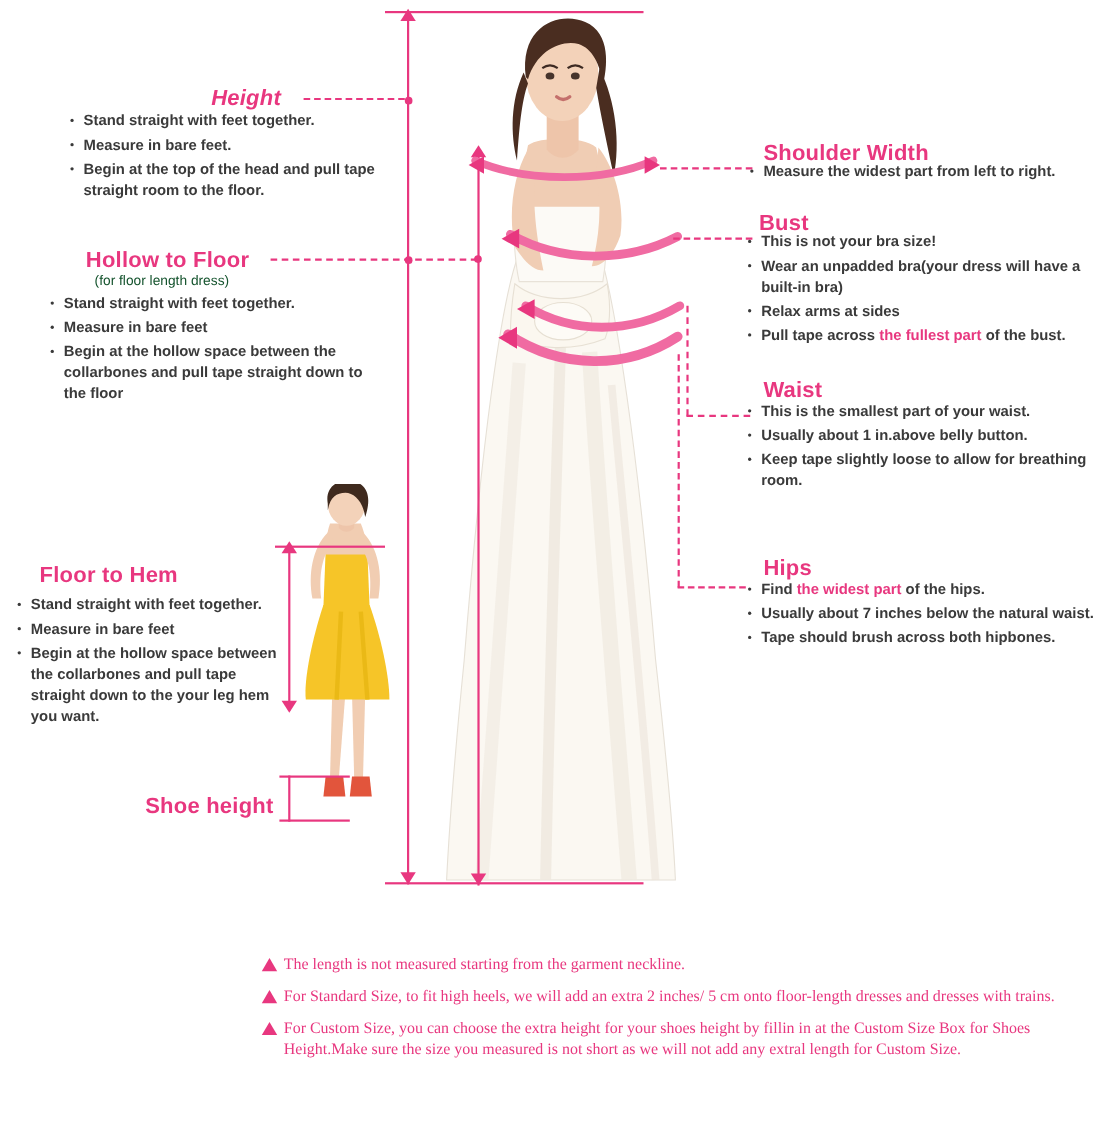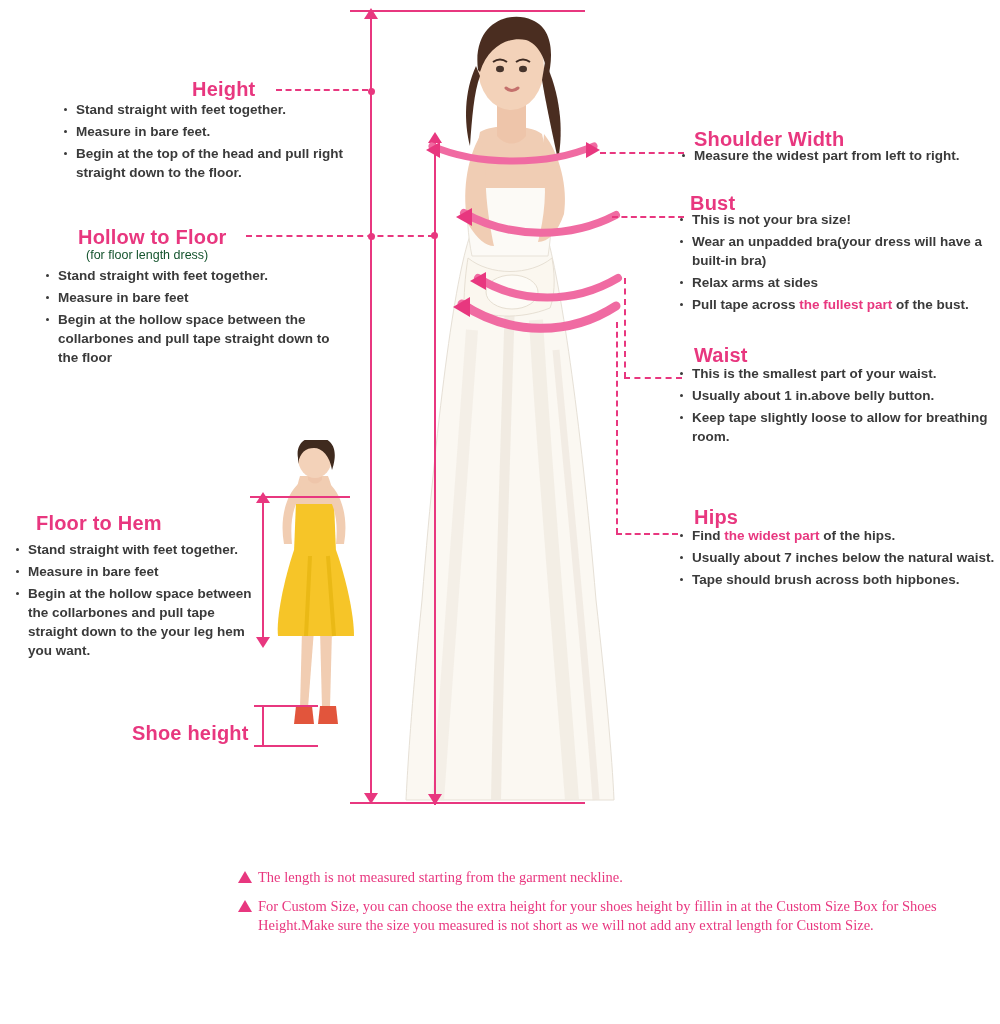--- a/index.html
+++ b/index.html
@@ -220,25 +220,25 @@
 
   <div class="abs solid-v" style="left:262px; top:498px; height:148px;"></div>
   <div class="abs tri tri-up" style="left:256px; top:492px;"></div>
   <div class="abs tri tri-down" style="left:256px; top:637px;"></div>
   <div class="abs cap" style="left:250px; top:496px; width:100px; height:2px;"></div>
 
   <div class="abs solid-v" style="left:262px; top:705px; height:42px;"></div>
   <div class="abs cap" style="left:254px; top:705px; width:64px; height:2px;"></div>
   <div class="abs cap" style="left:254px; top:745px; width:64px; height:2px;"></div>
 
-  <div class="abs heading" style="left:192px; top:78px;">Height</div>
+  <div class="abs heading" style="left:192px; top:78px;font-style:italic;">Height</div>
   <div class="abs bullets" style="left:62px; top:100px; width:300px;">
     <div class="li">Stand straight with feet together.</div>
     <div class="li">Measure in bare feet.</div>
-    <div class="li">Begin at the top of the head and pull right straight down to the floor.</div>
+    <div class="li">Begin at the top of the head and pull tape straight room to the floor.</div>
   </div>
 
   <div class="abs heading" style="left:78px; top:226px;">Hollow to Floor</div>
   <div class="abs subheading" style="left:86px; top:248px;">(for floor length dress)</div>
   <div class="abs bullets" style="left:44px; top:266px; width:300px;">
     <div class="li">Stand straight with feet together.</div>
     <div class="li">Measure in bare feet</div>
     <div class="li">Begin at the hollow space between the collarbones and pull tape straight down to the floor</div>
   </div>
 
@@ -280,19 +280,23 @@
     </div>
     <div class="li">Usually about 7 inches below the natural waist.</div>
     <div class="li">Tape should brush across both hipbones.</div>
   </div>
 
   <div class="abs" style="left:238px; top:868px; width:740px;font-family:Liberation Serif, serif;">
     <div class="note" style="margin-bottom:10px;">
       <span class="warn"></span>
       <span>The length is not measured starting from the garment neckline.</span>
     </div>
+    <div class="note" style="margin-bottom:10px;">
+      <span class="warn"></span>
+      <span>For Standard Size, to fit high heels, we will add an extra 2 inches/ 5  cm onto floor-length dresses and dresses with trains.</span>
+    </div>
     <div class="note">
       <span class="warn"></span>
       <span>For Custom Size, you can choose the extra height for your shoes height by fillin in at the Custom Size Box for Shoes Height.Make sure the size you measured is not short as we will not add any extral length for Custom Size.</span>
     </div>
   </div>
 
 </div>
 
 </body></html>

